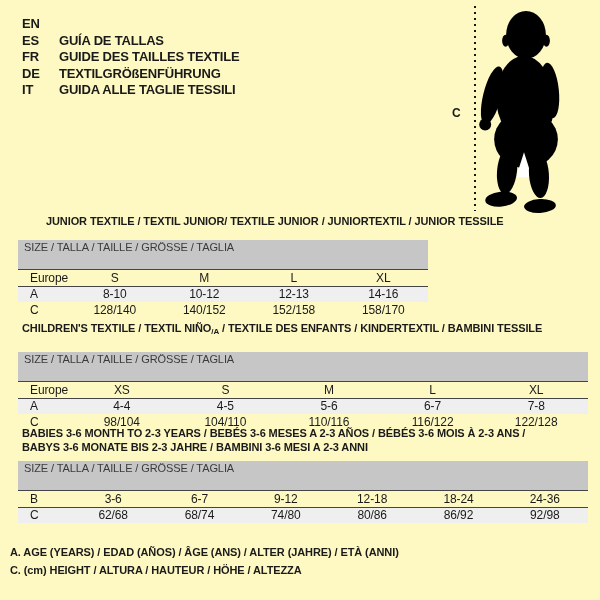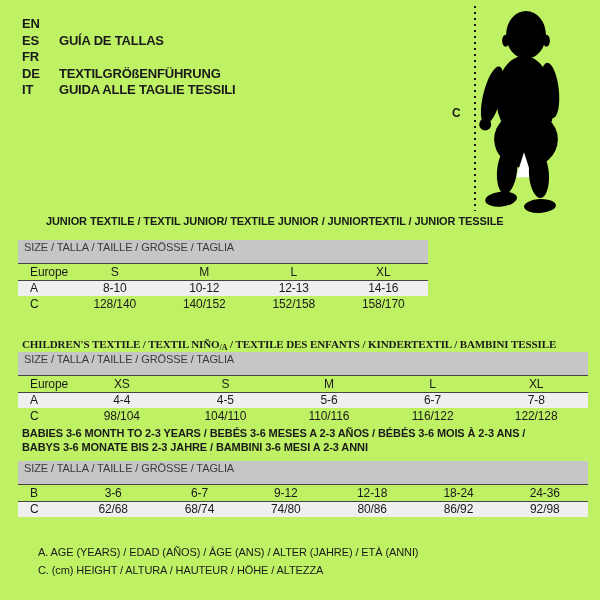--- a/index.html
+++ b/index.html
@@ -1,60 +1,61 @@
 <!DOCTYPE html>
 <html><head>
 <meta charset="utf-8">
 <style>
   *{margin:0;padding:0;box-sizing:border-box}
   html,body{width:600px;height:600px;background:#fff}
   body{font-family:"Liberation Sans",sans-serif;color:#1a1a1a;position:relative}
-  .canvas{position:absolute;left:0;top:0;width:600px;height:600px;background:#bef264;overflow:hidden}
+  .canvas{position:absolute;left:0;top:0;width:600px;height:600px;background:#fef9c3;overflow:hidden}
 
   
   .lang-block{position:absolute;left:22px;top:16px}
   .lang-row{display:flex;font-weight:bold;font-size:13px;line-height:16.5px;letter-spacing:-0.2px}
   .lang-code{width:37px}
 
   
   .measure-label{position:absolute;left:452px;top:106px;font-weight:bold;font-size:12px}
   .dashed-line{position:absolute;left:474px;top:6px;width:2px;height:205px;
     background:repeating-linear-gradient(to bottom,#161616 0 2.5px,transparent 2.5px 6px)}
   .baby{position:absolute;left:476px;top:3px;width:104px;height:211px}
 
   
   .tbl-title{position:absolute;left:22px;font-weight:bold;font-size:11px;line-height:13.5px;letter-spacing:-0.1px;white-space:nowrap}
   .sub{font-size:8px;vertical-align:-2px}
   .tbl-wrap{position:absolute;left:18px}
-  .size-bar{height:24px;line-height:15px;background:#c6c6c6;color:#3a3a3a;font-size:11px;padding-left:6px;
+  .size-bar{height:30px;line-height:15px;background:#c6c6c6;color:#3a3a3a;font-size:11px;padding-left:6px;
     border-bottom:1px solid #444;letter-spacing:-0.1px}
   table.grid{width:100%;border-collapse:collapse;table-layout:fixed}
   .grid td{height:16px;font-size:12px;text-align:center;padding:0;letter-spacing:-0.1px}
   .grid td.lbl{text-align:left;padding-left:12px}
   .grid tr.shaded{background:#efefef}
   .grid tr.ruled td{border-bottom:1px solid #444}
 
   
-  .footnotes{position:absolute;left:38px;top:543px;font-weight:normal;font-size:11px;line-height:18px;letter-spacing:-0.1px}
+  .footnotes{position:absolute;left:10px;top:543px;font-weight:bold;font-size:11px;line-height:18px;letter-spacing:-0.1px}
 </style>
 </head>
 <body>
 
 <div class="canvas">
 
   <div class="lang-block">
       <div class="lang-row">
         <span class="lang-code">EN</span>
       </div>
       <div class="lang-row">
         <span class="lang-code">ES</span>
         <span class="lang-label">GUÍA DE TALLAS</span>
       </div>
       <div class="lang-row">
         <span class="lang-code">FR</span>
+        <span class="lang-label">GUIDE DES TAILLES TEXTILE</span>
       </div>
       <div class="lang-row">
         <span class="lang-code">DE</span>
         <span class="lang-label">TEXTILGRÖßENFÜHRUNG</span>
       </div>
       <div class="lang-row">
         <span class="lang-code">IT</span>
         <span class="lang-label">GUIDA ALLE TAGLIE TESSILI</span>
       </div>
     </div>
@@ -121,21 +122,21 @@
             <tr>
               <td class="lbl">C</td>
               <td class="val">128/140</td>
               <td class="val">140/152</td>
               <td class="val">152/158</td>
               <td class="val">158/170</td>
             </tr>
           </tbody>
         </table>
       </div>
-      <div class="tbl-title" style="top: 338px; font-family: Liberation Serif, serif;">
+      <div class="tbl-title" style="top: 322px;">
         <div class="title-line"><span>CHILDREN'S TEXTILE / TEXTIL NIÑO</span><span class="sub">/A</span><span> / TEXTILE DES ENFANTS / KINDERTEXTIL / BAMBINI TESSILE</span></div>
       </div>
       <div class="tbl-wrap" style="top: 352px; width: 570px;">
         <div class="size-bar">SIZE / TALLA / TAILLE / GRÖSSE / TAGLIA</div>
         <table class="grid">
           <colgroup>
             <col style="width: 52px;">
             <col>
             <col>
             <col>

